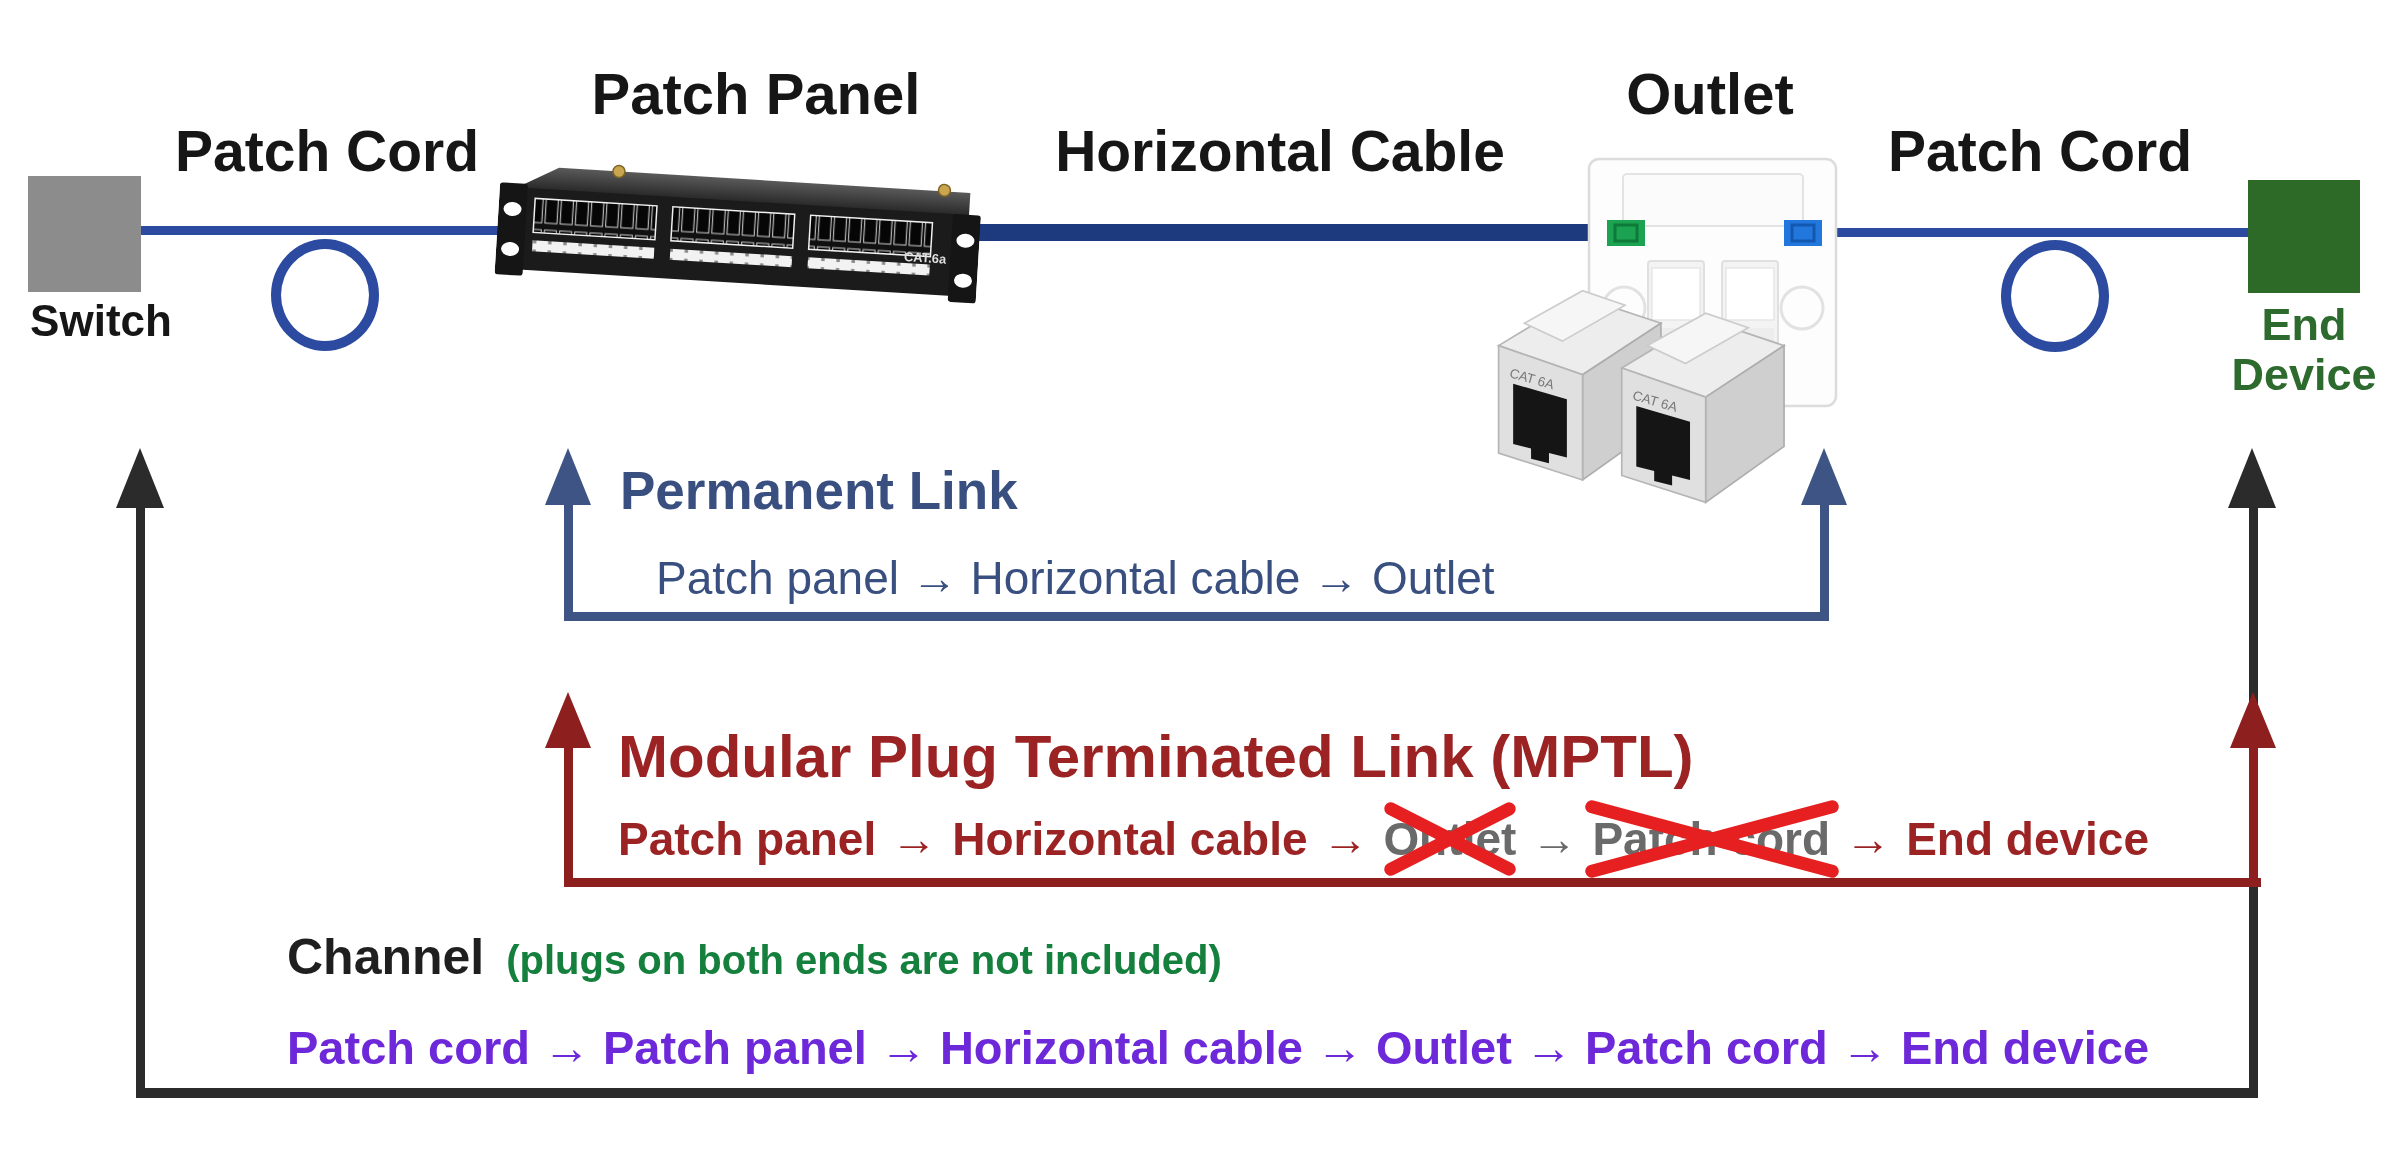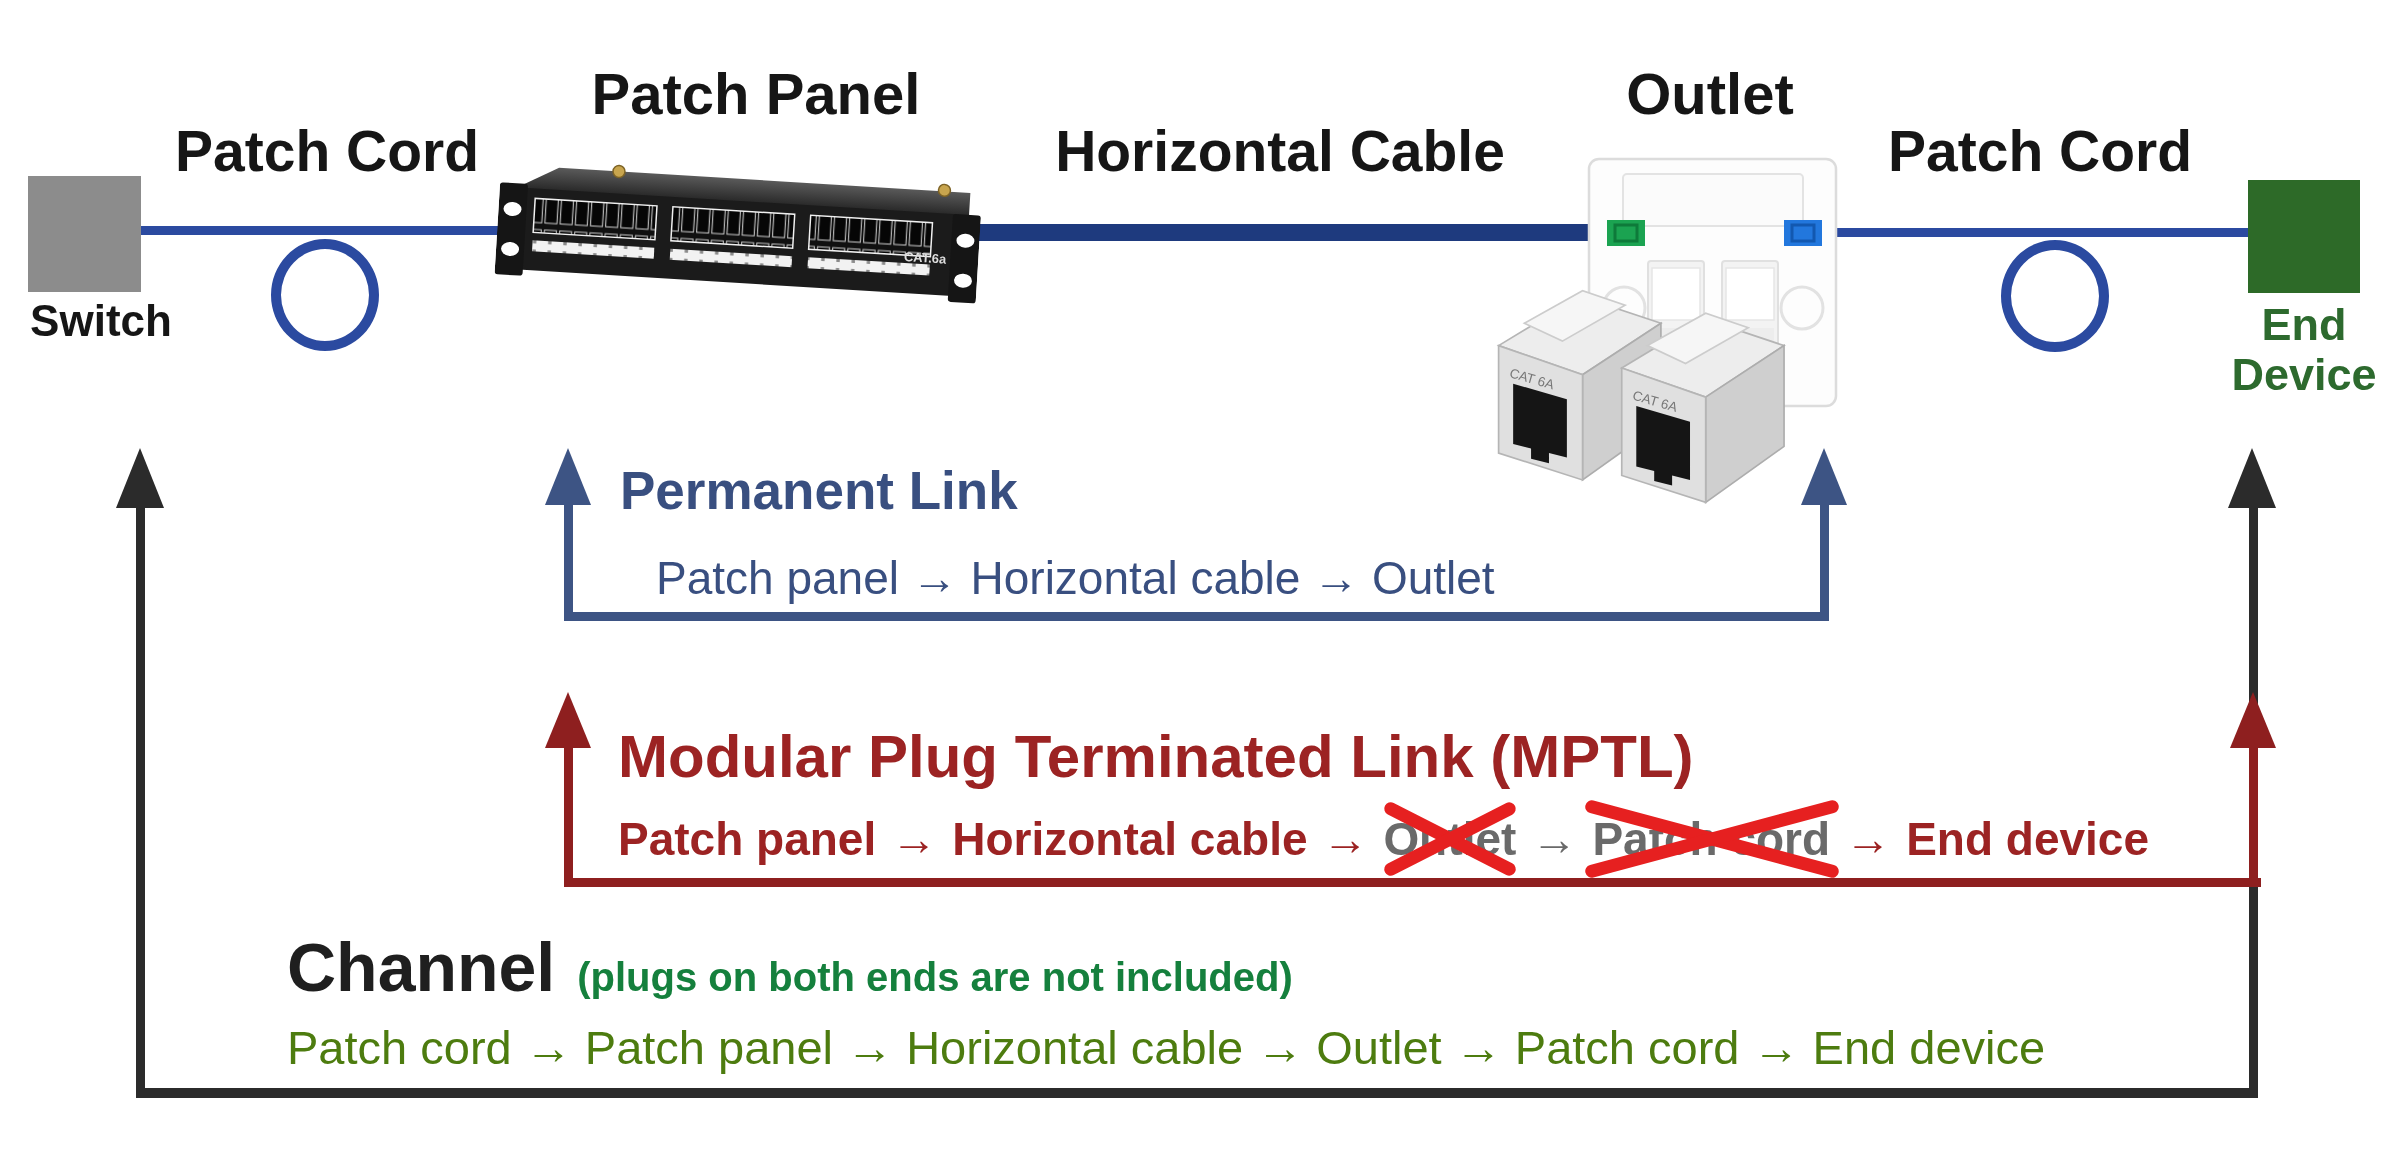--- a/index.html
+++ b/index.html
@@ -73,23 +73,23 @@
   .part-gray{color:#6a6a6a;}
   .struck{position:relative;color:#6a6a6a;}
   .struck::before,.struck::after{content:"";position:absolute;left:-5%;top:50%;width:110%;height:13px;
       background:#e62020;border-radius:7px;pointer-events:none;}
   .x-narrow::before{transform:translateY(-50%) rotate(27deg);}
   .x-narrow::after {transform:translateY(-50%) rotate(-27deg);}
   .x-wide::before{transform:translateY(-50%) rotate(15deg);}
   .x-wide::after {transform:translateY(-50%) rotate(-15deg);}
 
   #ch-title-row{left:287px;top:928px;display:flex;align-items:baseline;gap:22px;z-index:5;position:absolute;}
-  #ch-title{font-size:68px;font-weight:bold;color:#1f1f1f;white-space:nowrap;}
+  #ch-title{font-size:50px;font-weight:bold;color:#1f1f1f;white-space:nowrap;}
   #ch-note{font-size:40px;font-weight:bold;color:#15803d;white-space:nowrap;}
-  #ch-path{left:287px;top:1020px;font-size:47px;font-weight:normal;color:#4d7c0f;}
+  #ch-path{left:287px;top:1020px;font-size:47px;font-weight:bold;color:#6d28d9;}
 </style>
 </head>
 <body>
 
 <div id="stage">
 
   <div class="abs" id="switch-box"></div>
   <div class="lbl centered" id="switch-label">Switch</div>
 
   <div class="abs" id="cord1"></div>

